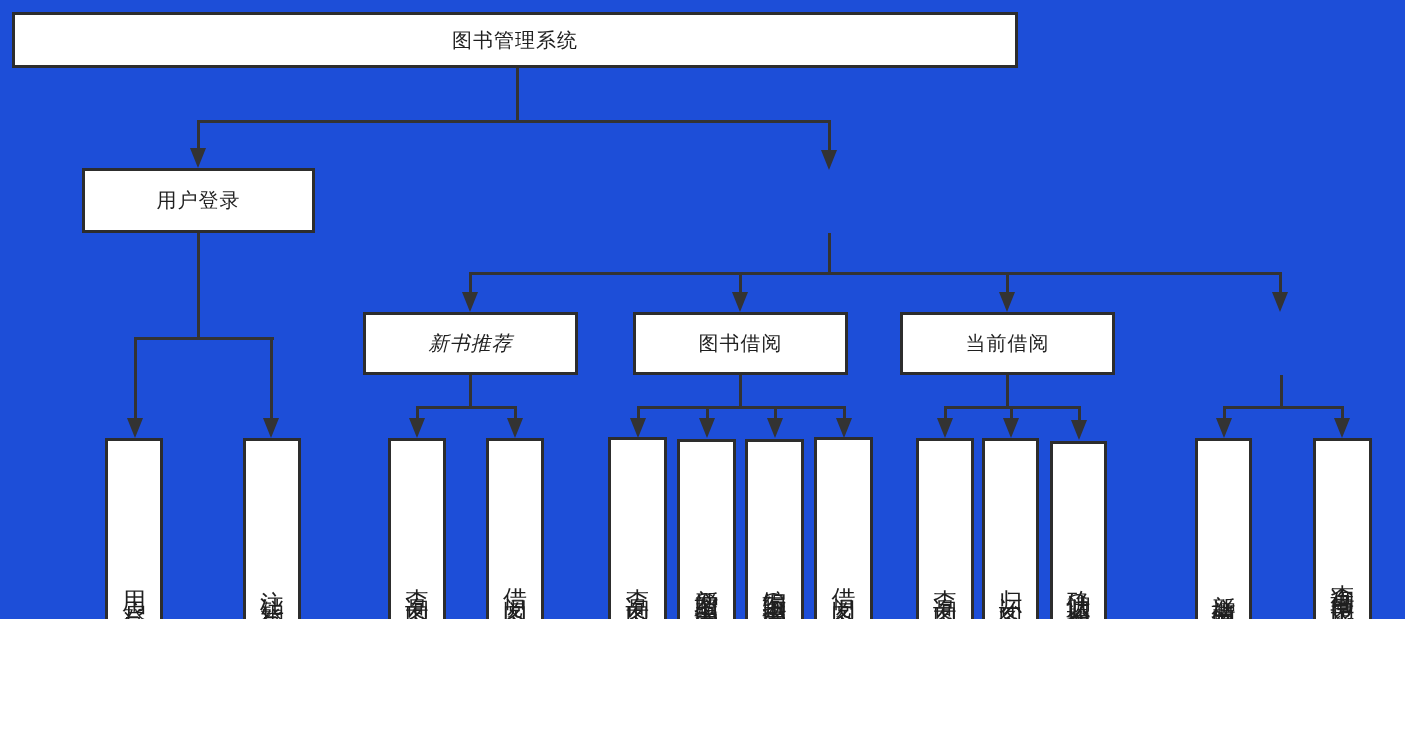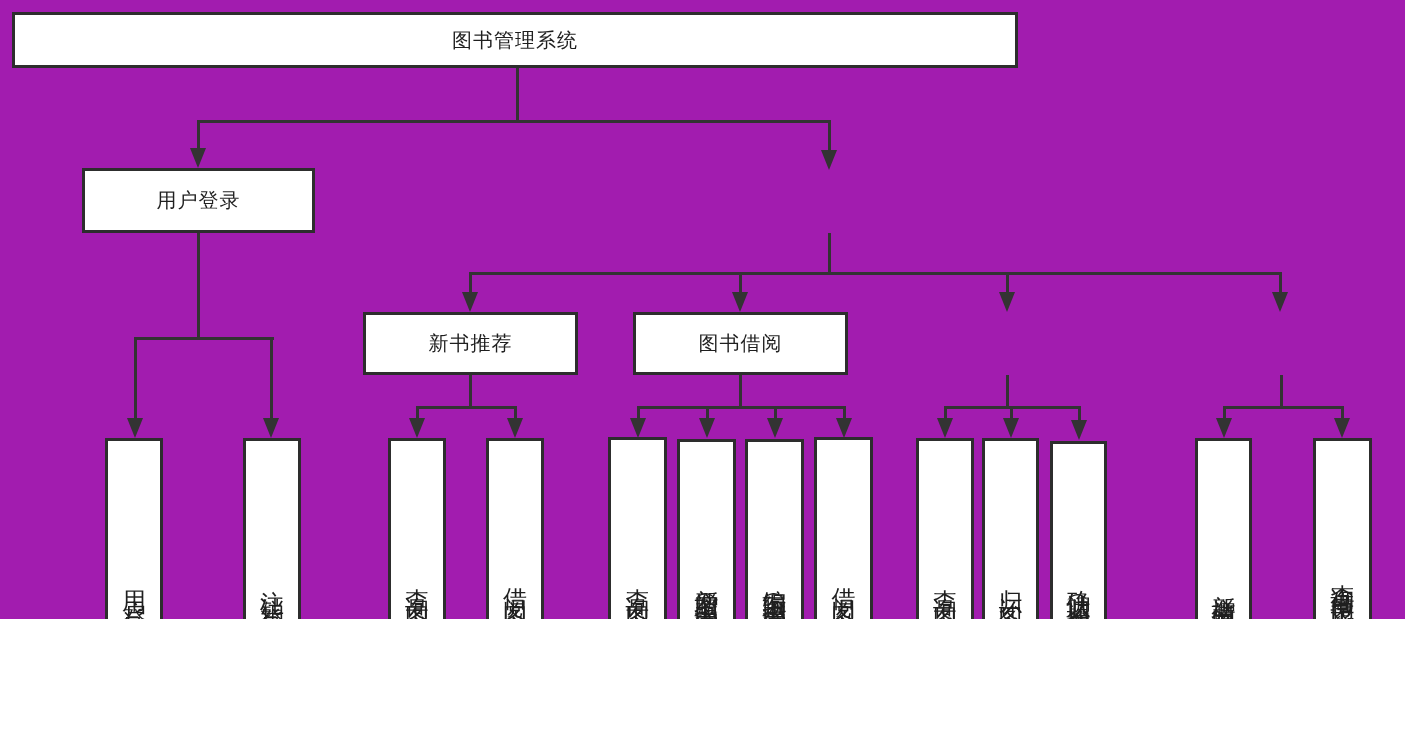--- a/index.html
+++ b/index.html
@@ -1,17 +1,17 @@
 <!DOCTYPE html>
 <html><head>
 <meta charset="utf-8">
 <style>
   html,body{margin:0;padding:0;background:#ffffff;}
   #stage{
-    position:relative;width:1405px;height:619px;background:#a21caf;overflow:hidden;
+    position:relative;width:1405px;height:619px;background:#1d4ed8;overflow:hidden;
     font-family:"DejaVu Sans","Liberation Sans",sans-serif;color:#1f1f1f;
   }
   .node{
     position:absolute;box-sizing:border-box;border:3px solid #2d2d2d;background:#ffffff;
     display:flex;align-items:center;justify-content:center;
   }
   .hbox{font-size:20px;letter-spacing:1px;}
   .vbox .vtext{
     writing-mode:vertical-rl;text-orientation:mixed;
     font-size:24px;line-height:1;letter-spacing:9px;white-space:nowrap;
@@ -59,25 +59,28 @@
   <div class="line" style="left:469px;top:272px;width:813px;height:3px;"></div>
   <div class="line" style="left:469px;top:272px;width:3px;height:22px;"></div>
   <div class="arrow" style="left:462px;top:292px;"></div>
   <div class="line" style="left:739px;top:272px;width:3px;height:22px;"></div>
   <div class="arrow" style="left:732px;top:292px;"></div>
   <div class="line" style="left:1006px;top:272px;width:3px;height:22px;"></div>
   <div class="arrow" style="left:999px;top:292px;"></div>
   <div class="line" style="left:1279px;top:272px;width:3px;height:22px;"></div>
   <div class="arrow" style="left:1272px;top:292px;"></div>
 
-  <div class="node hbox" style="left:363px;top:312px;width:215px;height:63px;">
+  <div class="node hbox" style="left:363px;top:312px;width:215px;height:63px;font-style:italic;">
     <span>新书推荐</span>
   </div>
   <div class="node hbox" style="left:633px;top:312px;width:215px;height:63px;">
     <span>图书借阅</span>
+  </div>
+  <div class="node hbox" style="left:900px;top:312px;width:215px;height:63px;">
+    <span>当前借阅</span>
   </div>
 
   <div class="line" style="left:469px;top:375px;width:3px;height:31px;"></div>
   <div class="line" style="left:739px;top:375px;width:3px;height:31px;"></div>
   <div class="line" style="left:1006px;top:375px;width:3px;height:31px;"></div>
   <div class="line" style="left:1280px;top:375px;width:3px;height:31px;"></div>
 
   <div class="line" style="left:416px;top:406px;width:101px;height:3px;"></div>
   <div class="line" style="left:637px;top:406px;width:209px;height:3px;"></div>
   <div class="line" style="left:944px;top:406px;width:137px;height:3px;"></div>

